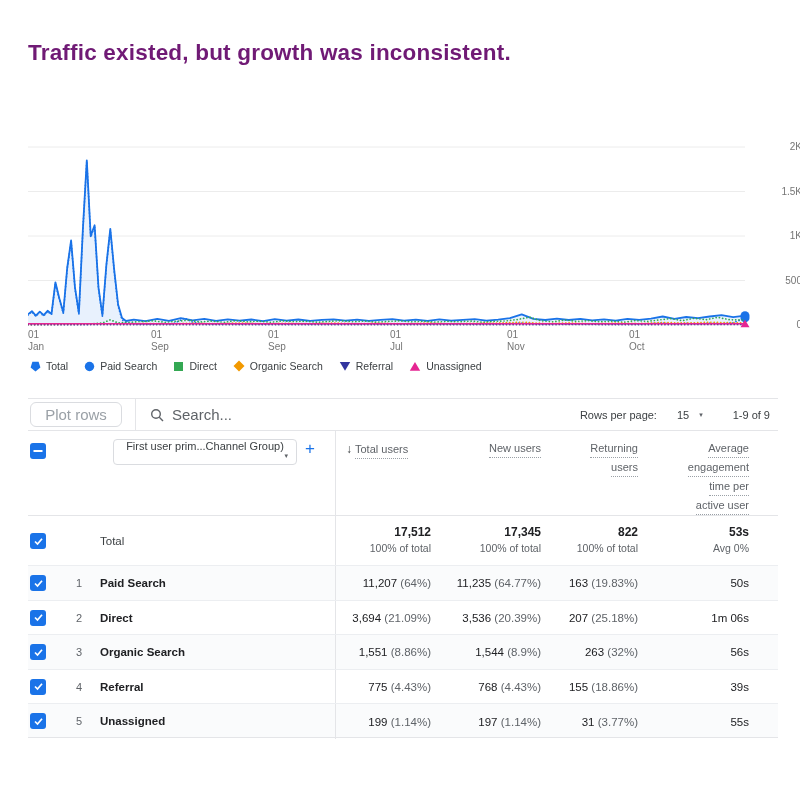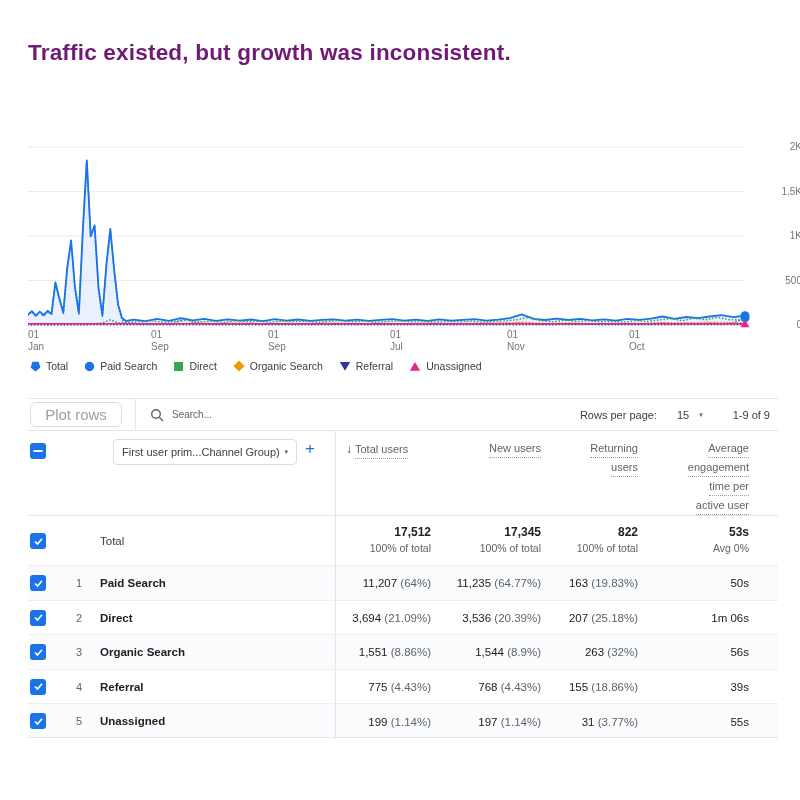--- a/index.html
+++ b/index.html
@@ -36,40 +36,40 @@
     display:flex; align-items:center;
   }
   .plot-rows-btn {
     margin-left:2px; width:92px; height:25px; border:1px solid #dadce0; border-radius:6px;
     background:#fff; color:#9aa0a6; font-size:15px; font-family:inherit;
     display:flex; align-items:center; justify-content:center;
   }
   .tb-divider { width:1px; height:33px; background:#e4e5e8; margin-left:13px; }
   .search-wrap { display:flex; align-items:center; gap:8px; margin-left:14px; flex:1; }
   .search-wrap input {
-    border:none; outline:none; font-size:10px; font-family:inherit; color:#3c4043; width:220px; background:transparent;
+    border:none; outline:none; font-size:15px; font-family:inherit; color:#3c4043; width:220px; background:transparent;
   }
   .search-wrap input::placeholder { color:#5f6368; }
   .tb-right { display:flex; align-items:center; font-size:11px; color:#3c4043; margin-right:8px; }
   .rpp-value { margin-left:20px; }
   .caret { font-size:7px; color:#5f6368; margin-left:10px; }
   .range { margin-left:30px; }
   
   .table { position:absolute; left:28px; top:431px; width:750px; }
   .checkbox {
     width:16px; height:16px; border-radius:3px; background:#1a73e8;
     display:flex; align-items:center; justify-content:center; flex:none;
   }
   .metrics-border { border-left:1px solid #e4e5e8; }
   .thead { position:relative; height:84px; }
   .thead .checkbox { position:absolute; left:2px; top:12px; }
   .dim-dropdown {
     position:absolute; left:85px; top:8px; width:184px; height:26px;
     border:1px solid #dadce0; border-radius:4px; display:flex; align-items:center;
-    font-size:11px; color:#3c4043; padding:0 8px; background:#fff;
+    font-size:11px; color:#3c4043; padding:0 8px; background:#fff;flex-direction:column;
   }
   .dim-dropdown .caret { margin-left:auto; }
   .plus-btn { position:absolute; left:277px; top:8px; font-size:17px; color:#1a73e8; font-weight:500; }
   .metric-cols { position:absolute; left:307px; top:0; width:443px; height:84px; display:flex; padding-top:11px; }
   .mcol { text-align:right; font-size:11px; color:#5f6368; }
   .mcol.c1{width:95px; text-align:left; padding-left:10px;} .mcol.c2{width:110px;} .mcol.c3{width:97px;} .mcol.c4{width:111px;text-align:right;}
   .hline { display:inline-block; border-bottom:1px dotted #9aa0a6; padding-bottom:2px; margin-bottom:3px; line-height:13px; }
   .sort-arrow { color:#3c4043; font-size:12px; margin-right:3px; }
   
   .total-row { position:relative; height:50px; border-top:1px solid #e4e5e8; }

